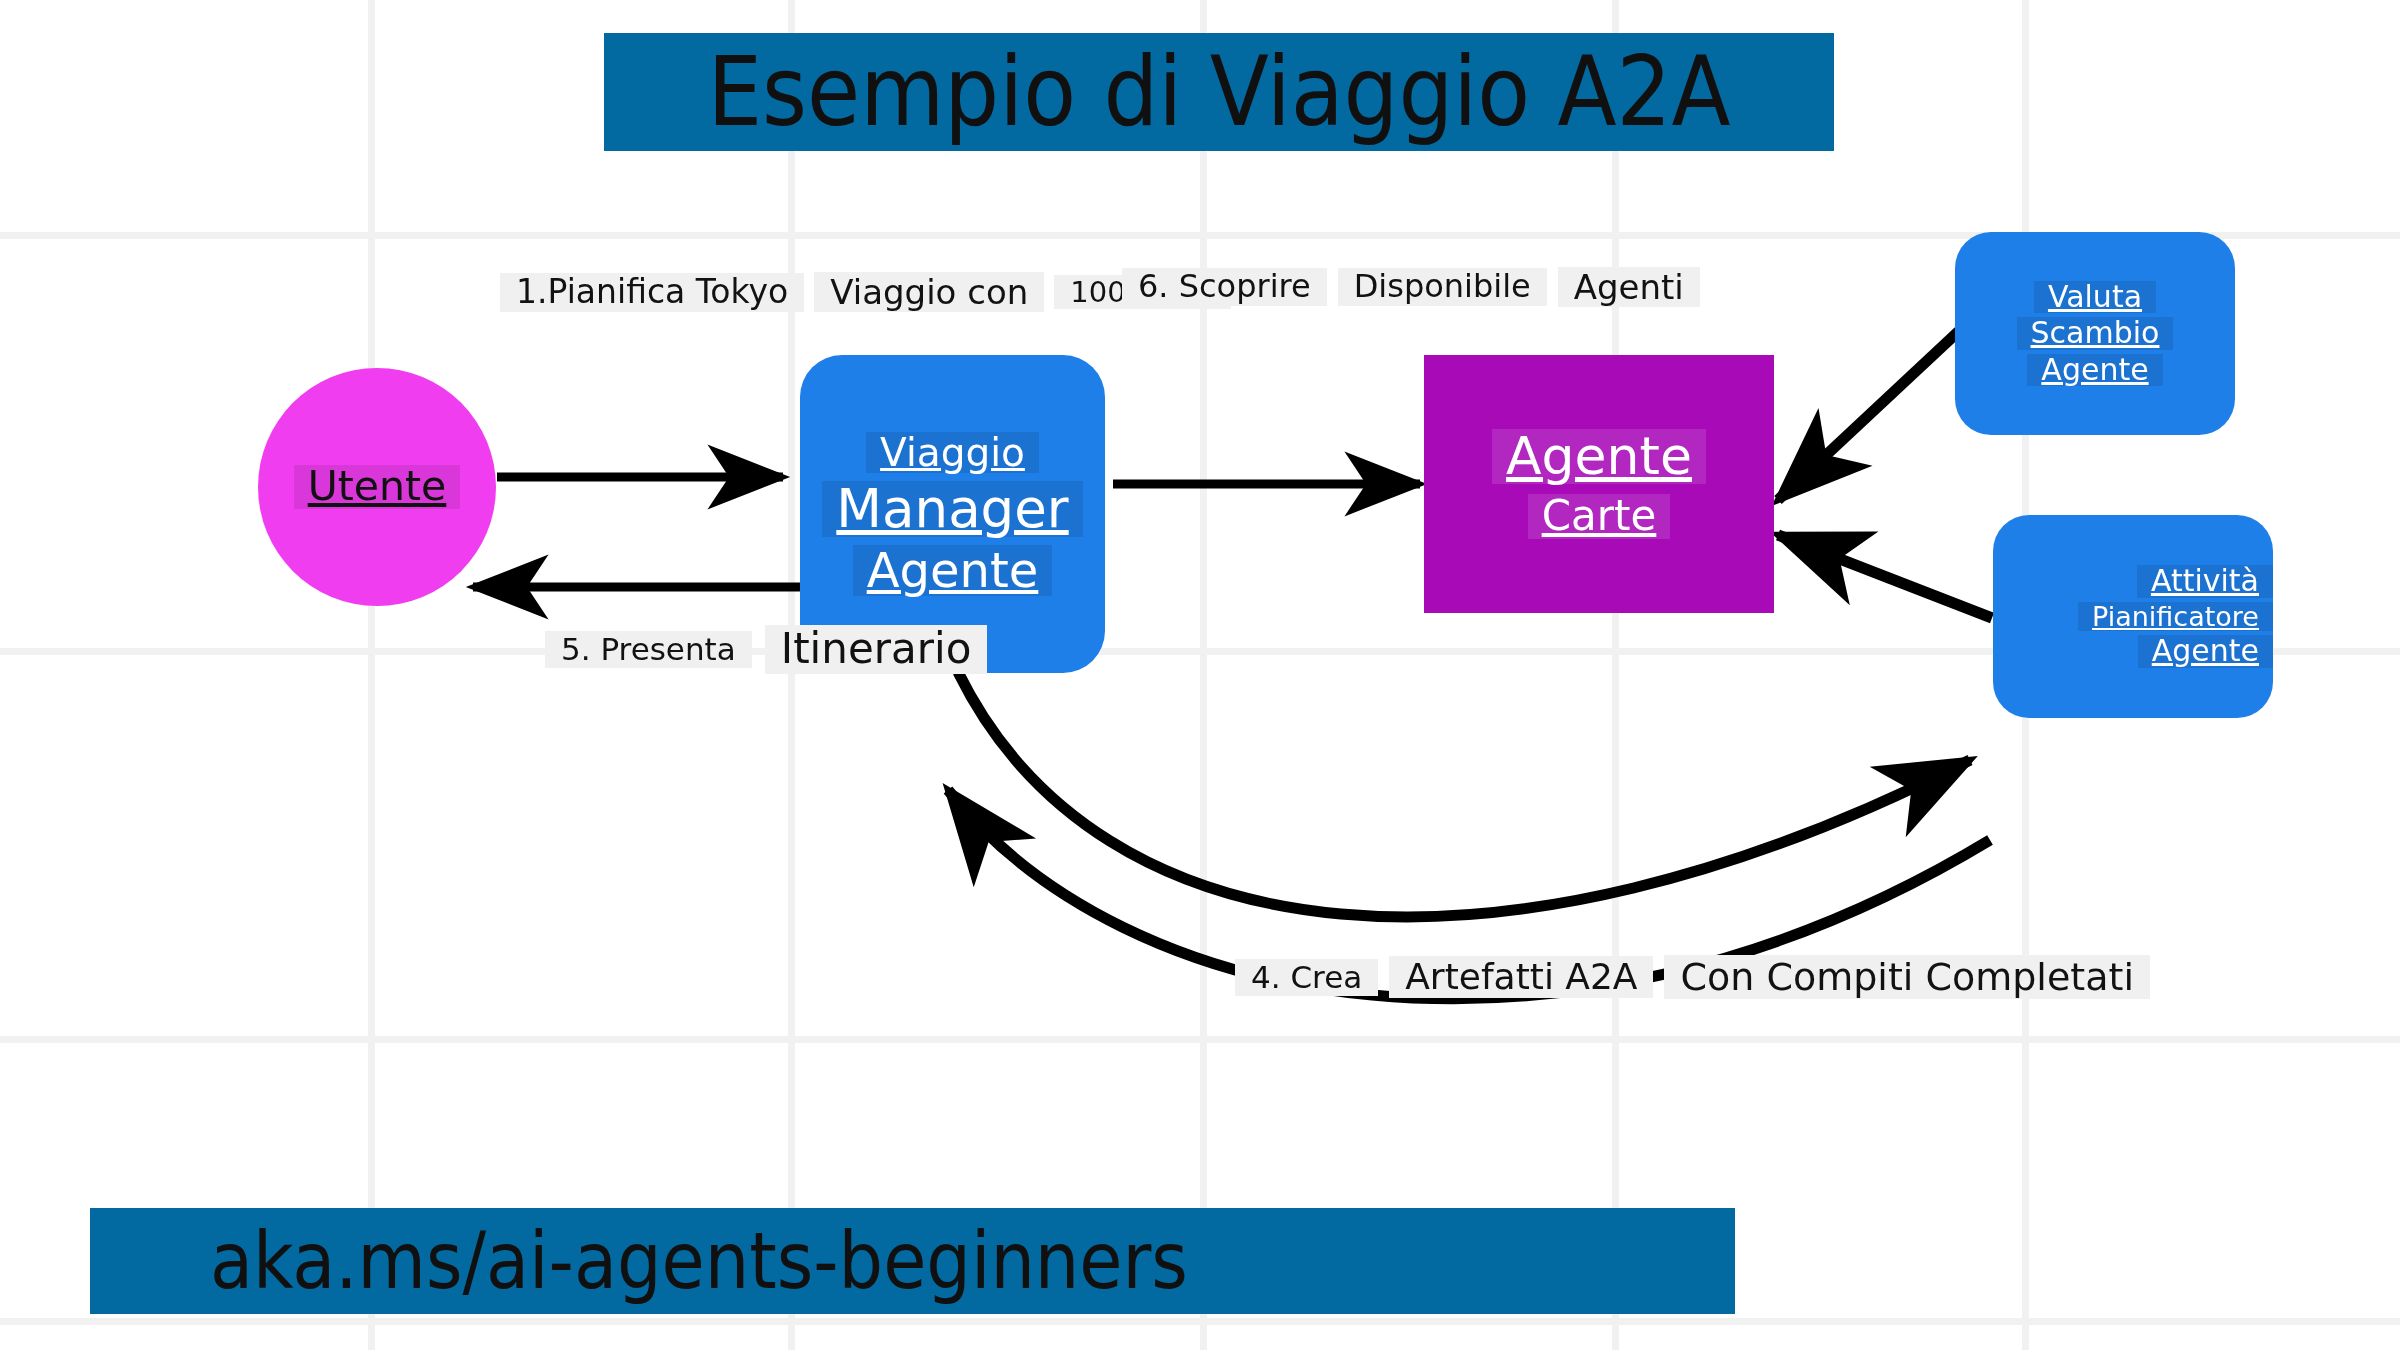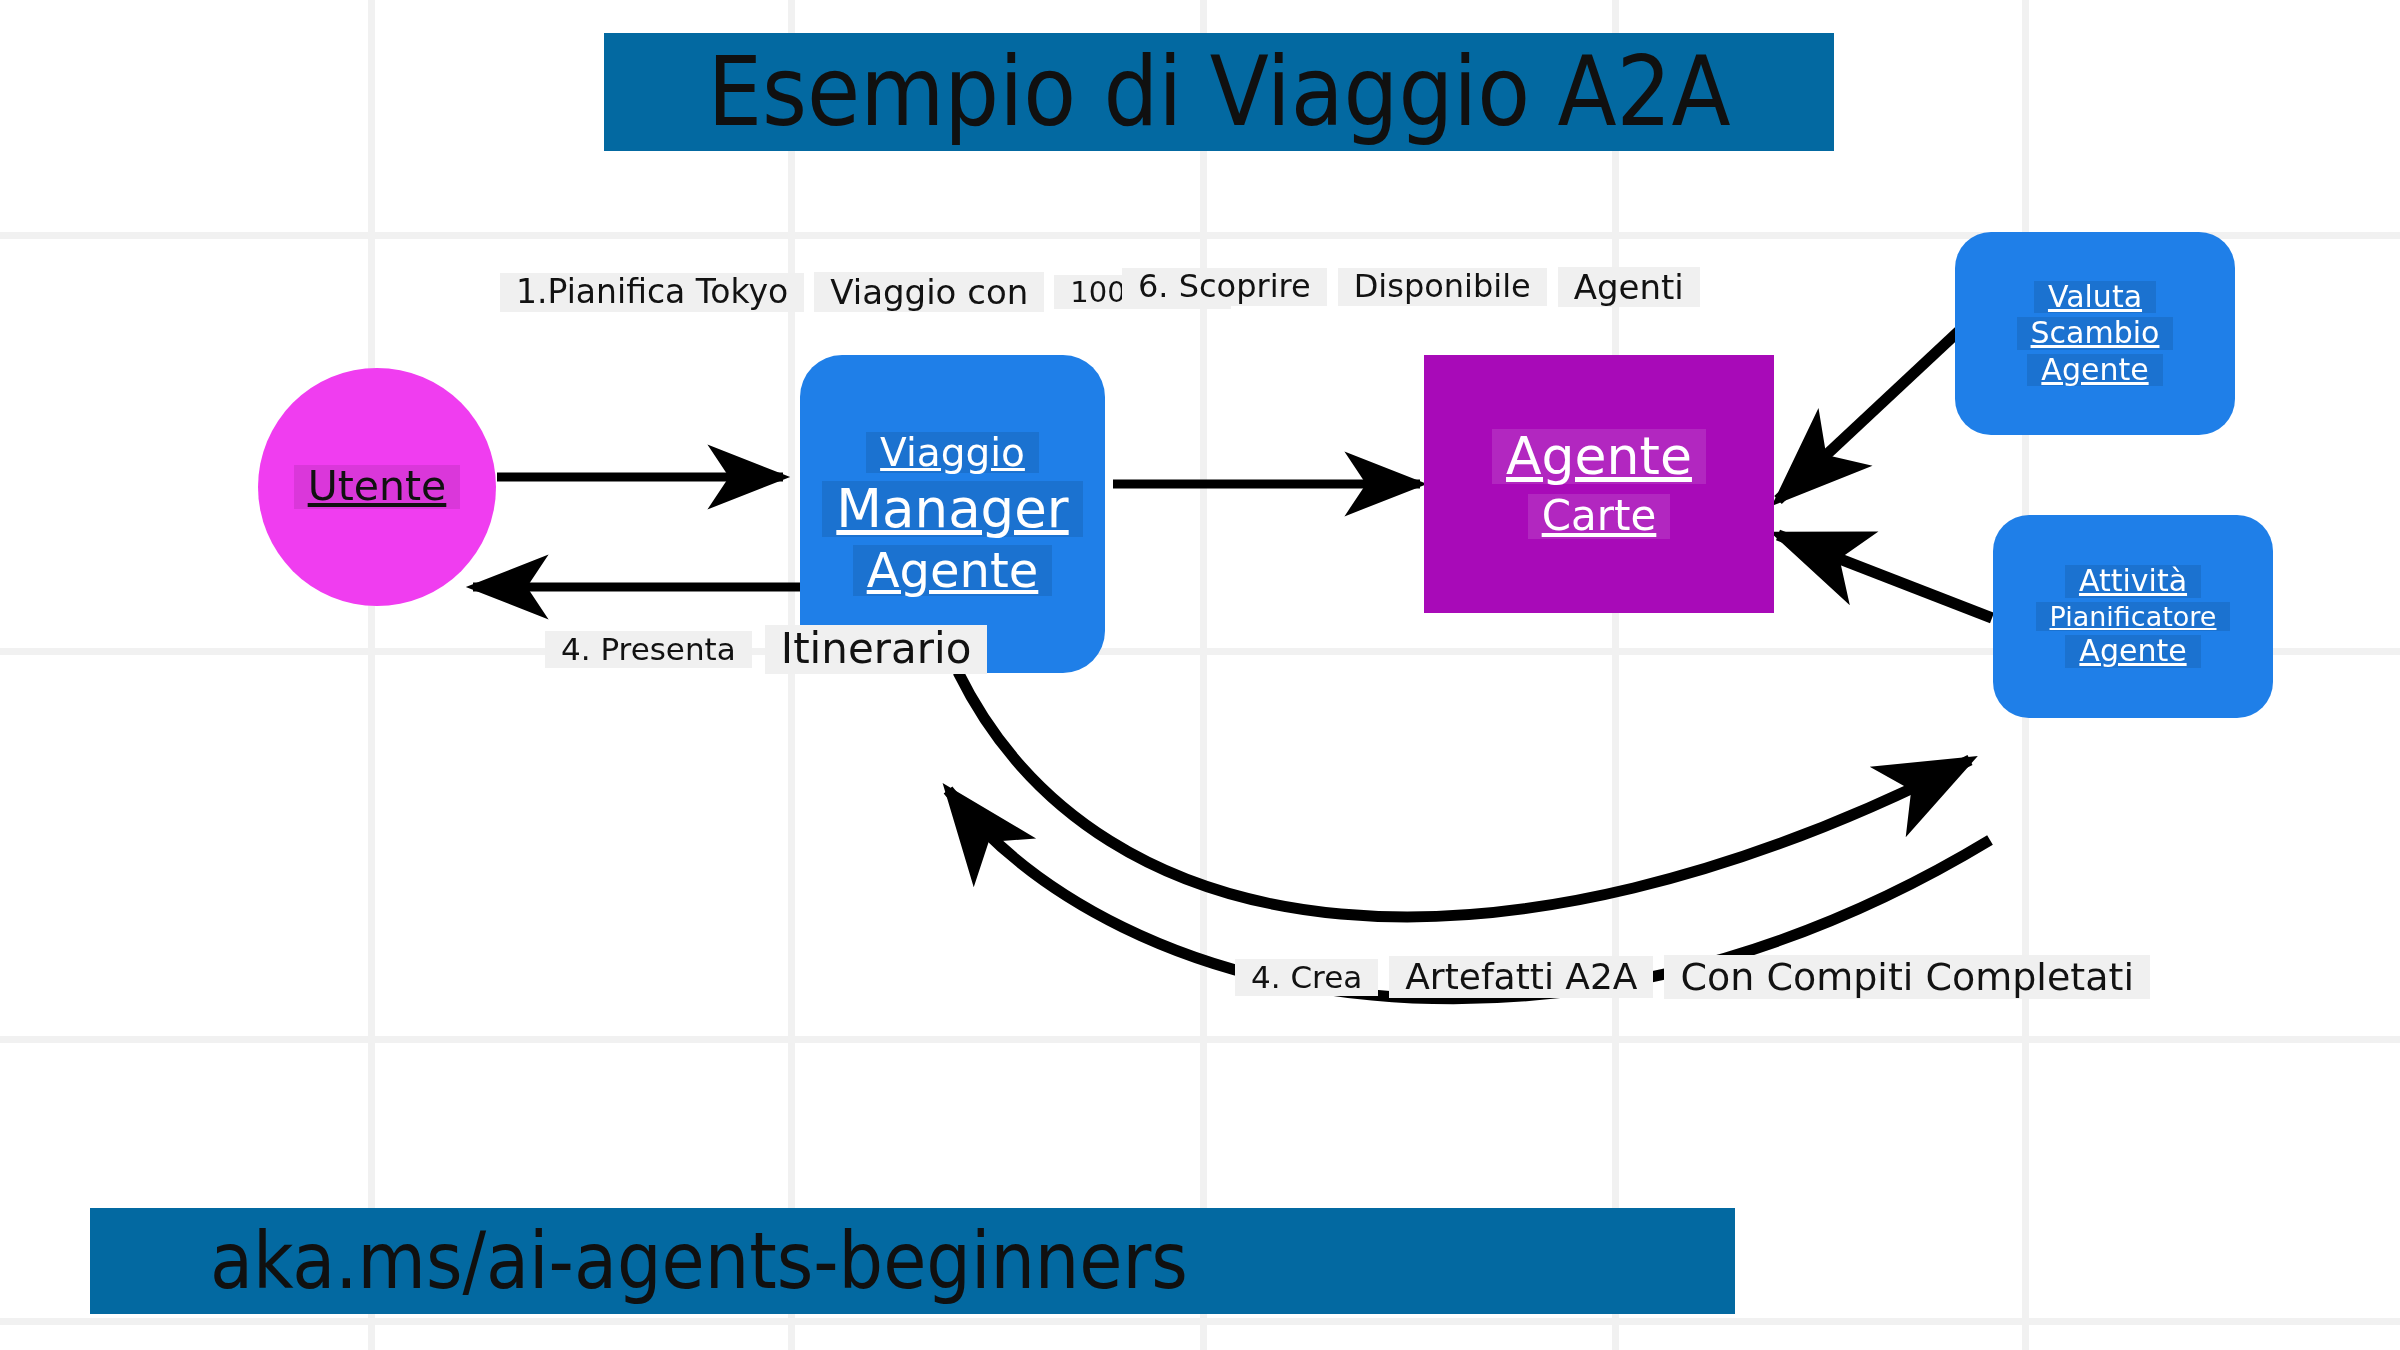--- a/index.html
+++ b/index.html
@@ -174,21 +174,21 @@
     <span class="node-line" style="font-size:52px;">Agente</span>
     <span class="node-line" style="font-size:42px;">Carte</span>
   </div>
 
   <div class="node node-round" style="left:1955px; top:232px; width:280px; height:203px; gap:4px; border-radius:36px;">
     <span class="node-line" style="font-size:30px;">Valuta</span>
     <span class="node-line" style="font-size:30px;">Scambio</span>
     <span class="node-line" style="font-size:30px;">Agente</span>
   </div>
 
-  <div class="node node-round" style="left:1993px; top:515px; width:280px; height:203px; gap:4px; border-radius:36px;">
+  <div class="node node-round" style="left:1993px; top:515px; width:280px; height:203px; gap:4px; border-radius:36px;align-items:flex-end;">
     <span class="node-line" style="font-size:30px;">Attività</span>
     <span class="node-line" style="font-size:27px;">Pianificatore</span>
     <span class="node-line" style="font-size:30px;">Agente</span>
   </div>
 
   <div class="label-group" style="left:500px; top:272px; width:300px; gap:10px;">
     <span class="label-line" style="font-size:33px;">1.Pianifica Tokyo</span>
     <span class="label-line" style="font-size:34px;">Viaggio con</span>
     <span class="label-line" style="font-size:29px;">1000 USD</span>
   </div>
@@ -200,21 +200,21 @@
   </div>
 
 
   <div class="label-group" style="left:1235px; top:955px; width:530px; gap:11px;">
     <span class="label-line" style="font-size:31px;">4. Crea</span>
     <span class="label-line" style="font-size:36px;">Artefatti A2A</span>
     <span class="label-line" style="font-size:38px;">Con Compiti Completati</span>
   </div>
 
   <div class="label-group" style="left:545px; top:625px; width:240px; gap:13px;">
-    <span class="label-line" style="font-size:31px;">4. Presenta</span>
+    <span class="label-line" style="font-size:31px;">5. Presenta</span>
     <span class="label-line" style="font-size:42px;">Itinerario</span>
   </div>
 
   <div class="banner" style="left:90px; top:1208px; width:1525px; height:106px; font-size:78px; padding-left:120px;">
     <span>aka.ms/ai-agents-beginners</span>
   </div>
 
 </div>
 
 </body></html>

